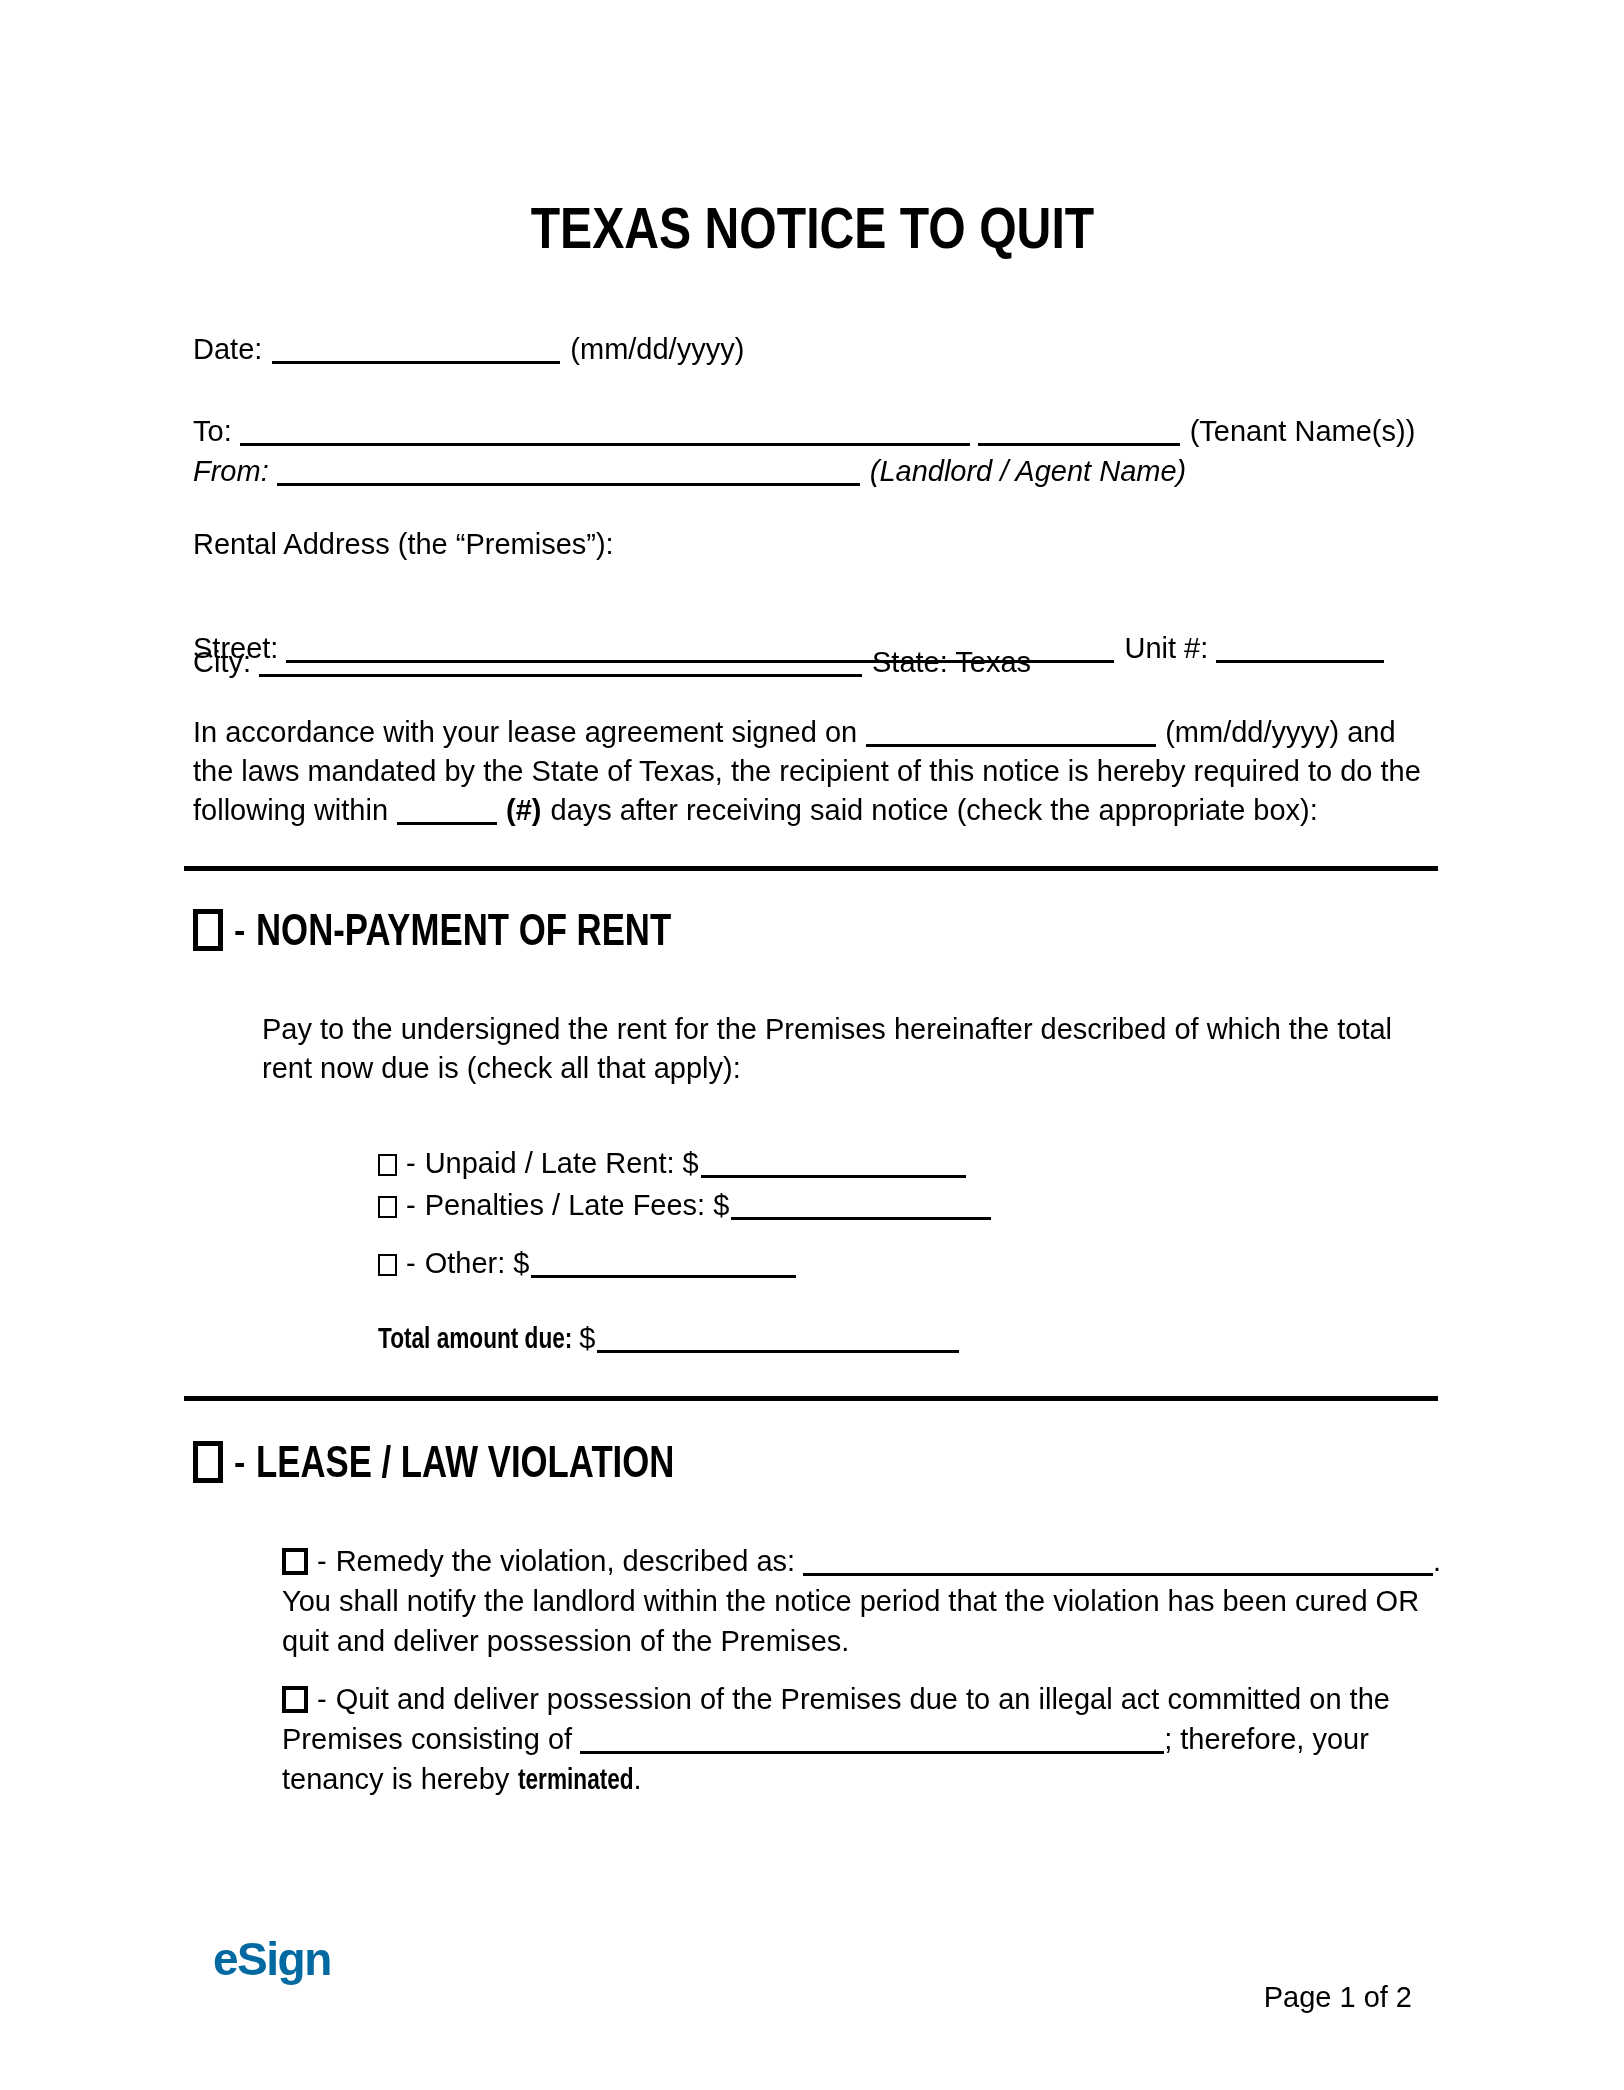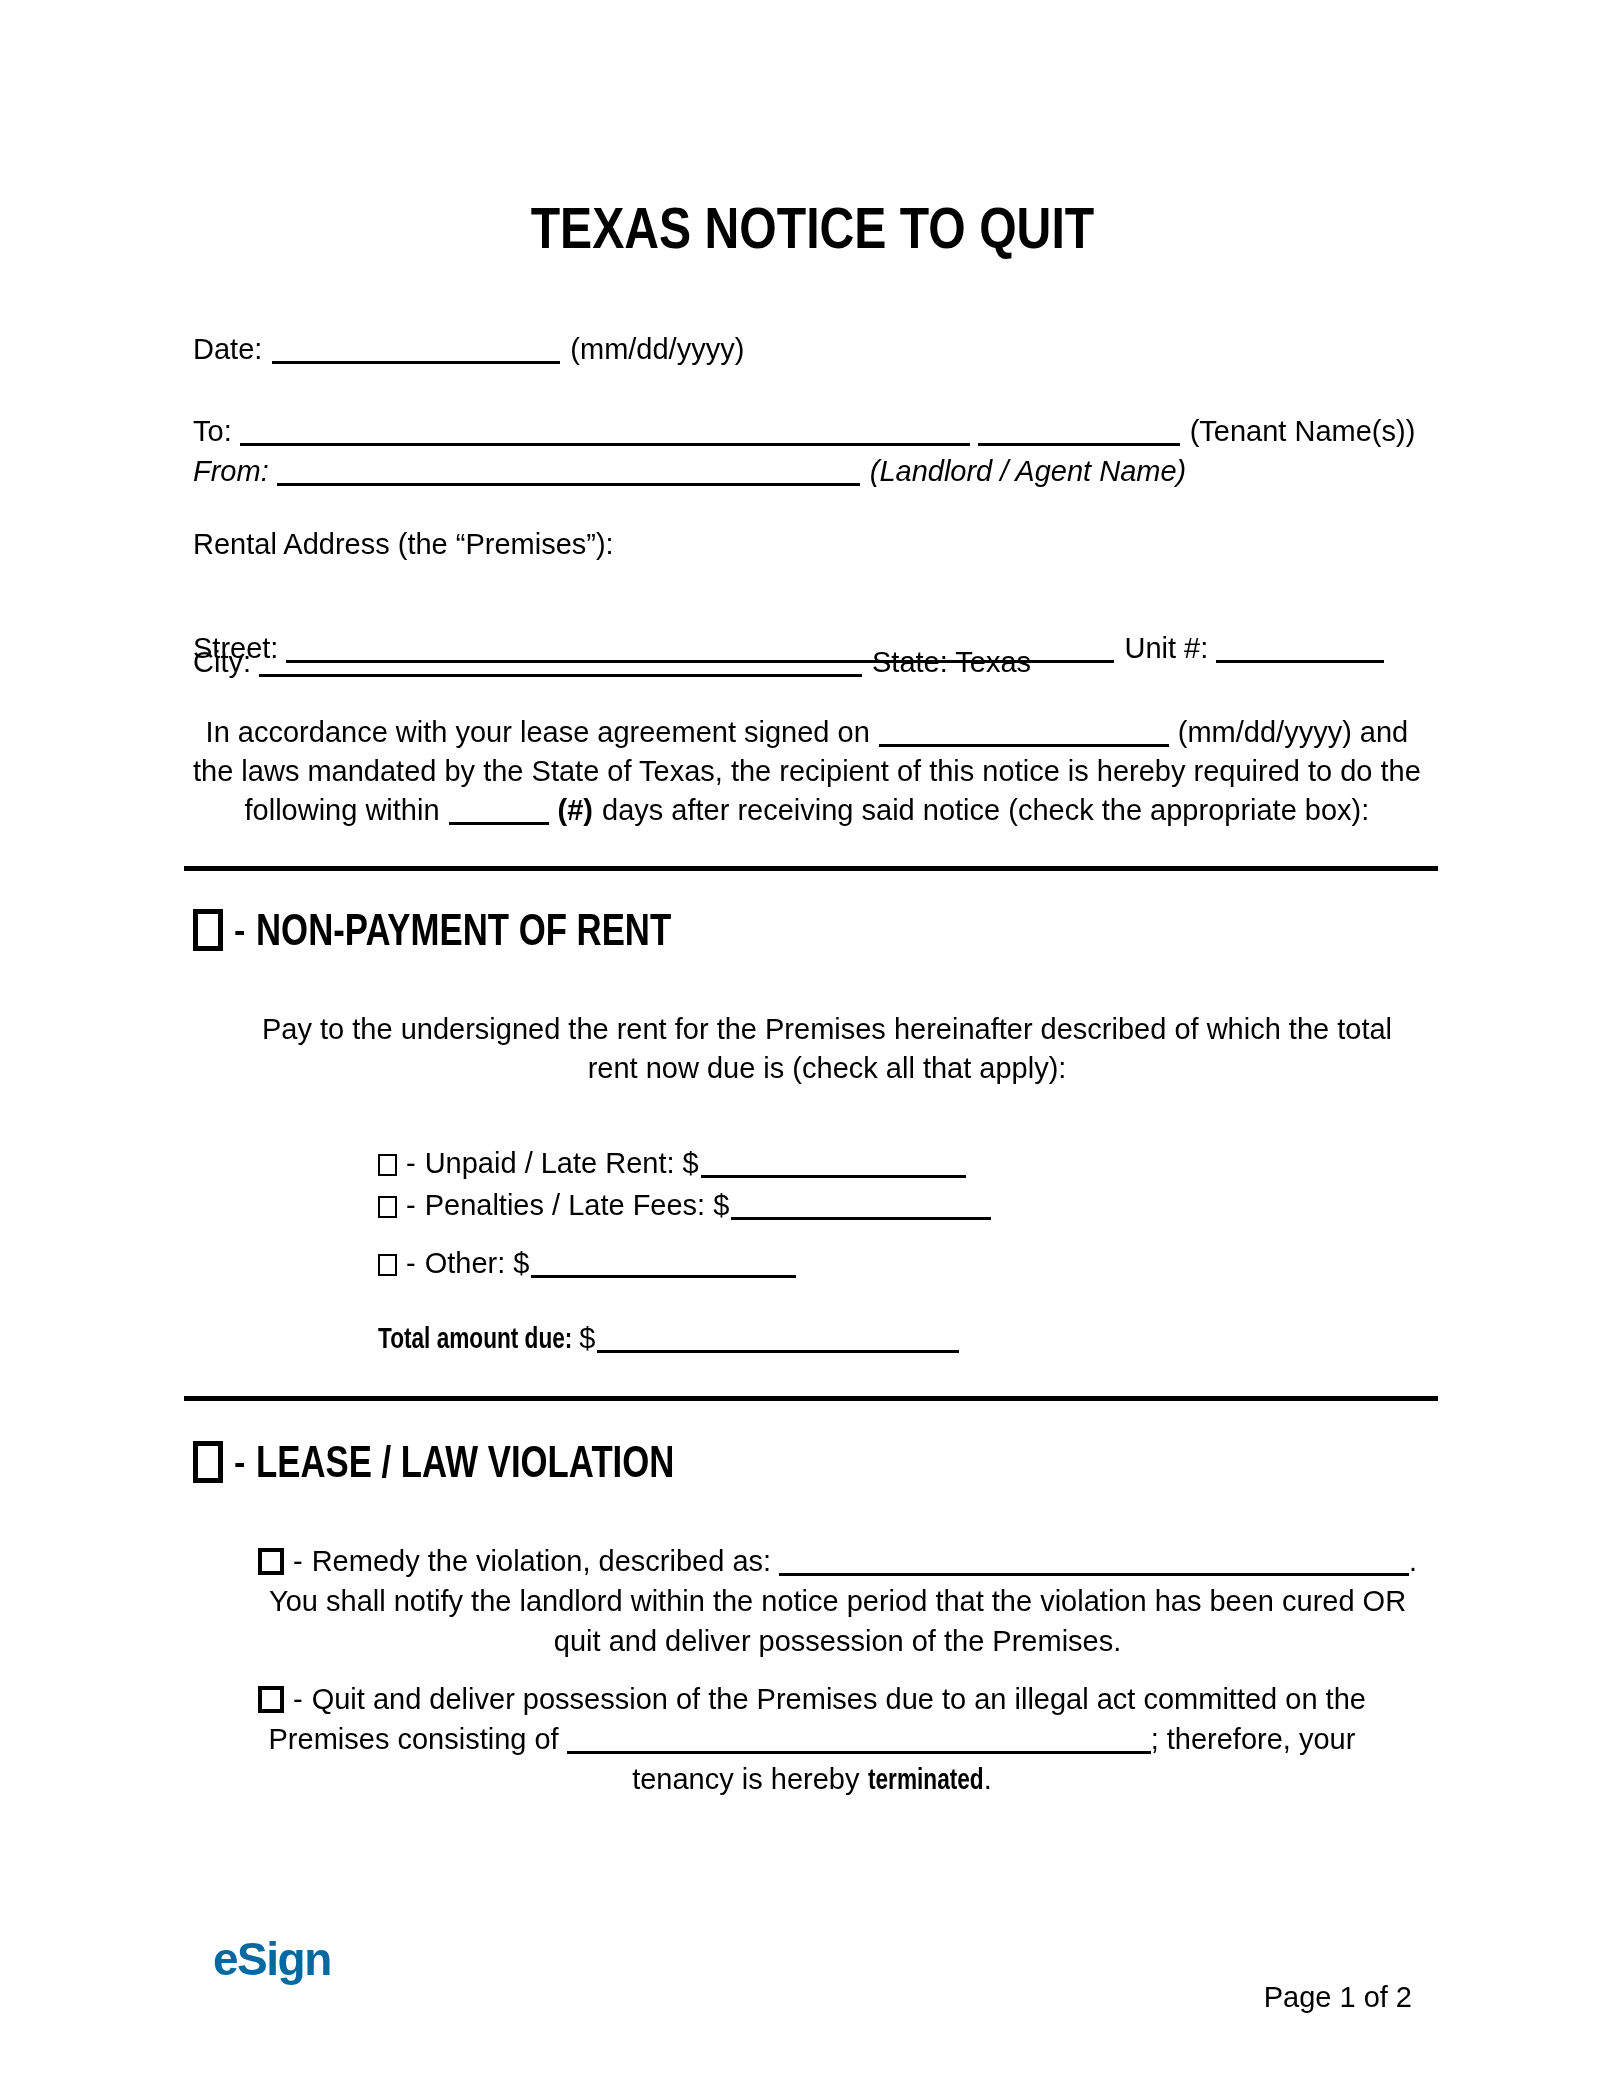--- a/index.html
+++ b/index.html
@@ -2,24 +2,24 @@
 <html><head>
 <meta charset="utf-8">
 <style>
   html,body { margin:0; padding:0; background:#fff; }
   .pg {
     position:relative; width:1624px; height:2090px; background:#ffffff;
     font-family:"Liberation Sans", sans-serif; font-size:29px; color:#000;
     overflow:hidden;
     padding-left:48px;
   }
-  .abs { position:absolute;text-align:center; }
+  .abs { position:absolute; }
   .line { white-space:nowrap; }
   .lh39 .line { height:39px; line-height:39px; }
-  .lh40 .line { height:40px; line-height:40px; }
+  .lh40 .line { height:40px; line-height:40px;margin-left:24px; }
   
   .blank {
     display:inline-block; height:1px; border-bottom:3px solid #000;
     position:relative; top:5px;
   }
   
   .cb { display:inline-block; background:#fff; box-sizing:content-box; }
   .cb-head { width:20px; height:32px; border:5px solid #000; }
   .cb-v   { width:18px; height:19px; border:4.5px solid #000; vertical-align:-4px; }
   .cb-m   { width:15px; height:18px; border:2px solid #000; vertical-align:-3px; }

